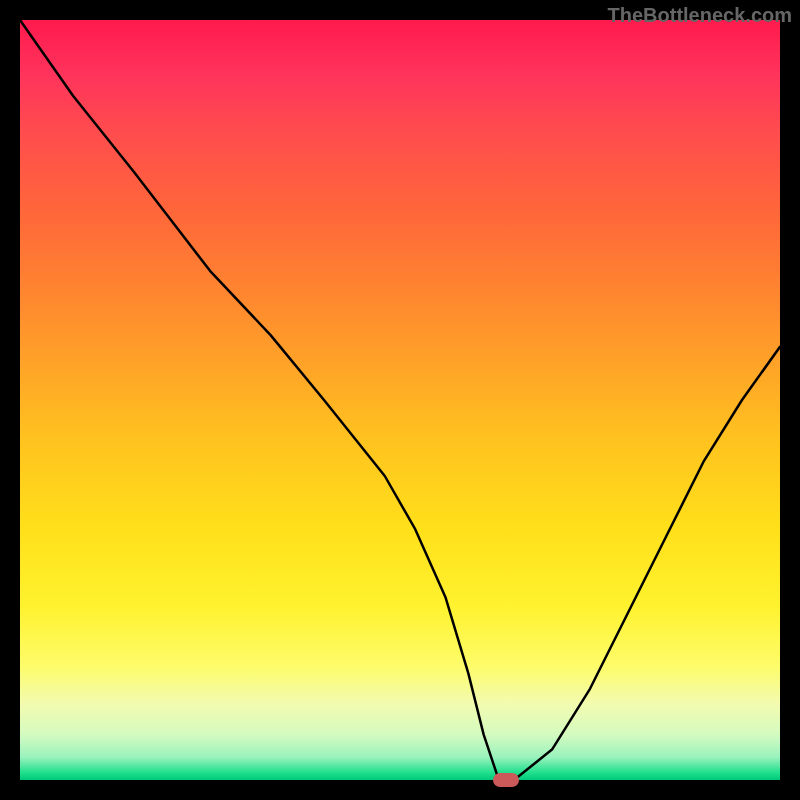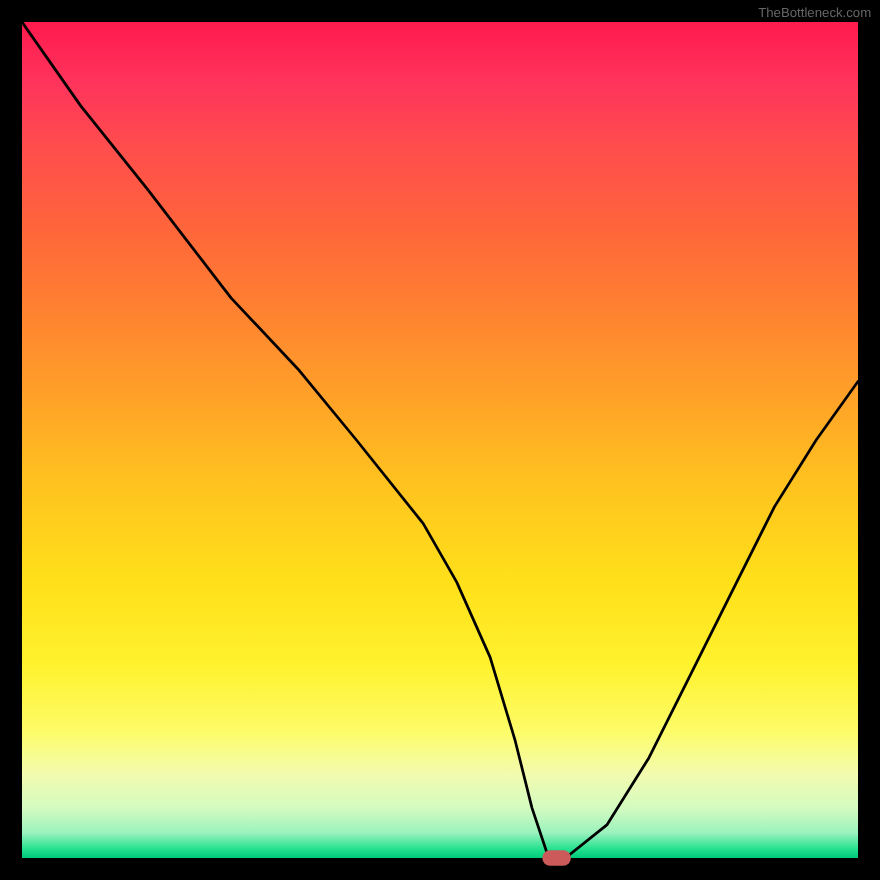--- a/index.html
+++ b/index.html
@@ -15,22 +15,22 @@
     position: relative;
     width: 800px;
     height: 800px;
     background: #000;
   }
   .watermark {
     position: absolute;
     top: 4px;
     right: 8px;
     color: #666;
-    font-size: 12px;
-    font-weight: 400;
+    font-size: 20px;
+    font-weight: 700;
     z-index: 20;
   }
   .plot-area {
     position: absolute;
     left: 20px;
     top: 20px;
     width: 760px;
     height: 760px;
     background: linear-gradient(to bottom,
       #ff1a4d 0%,

